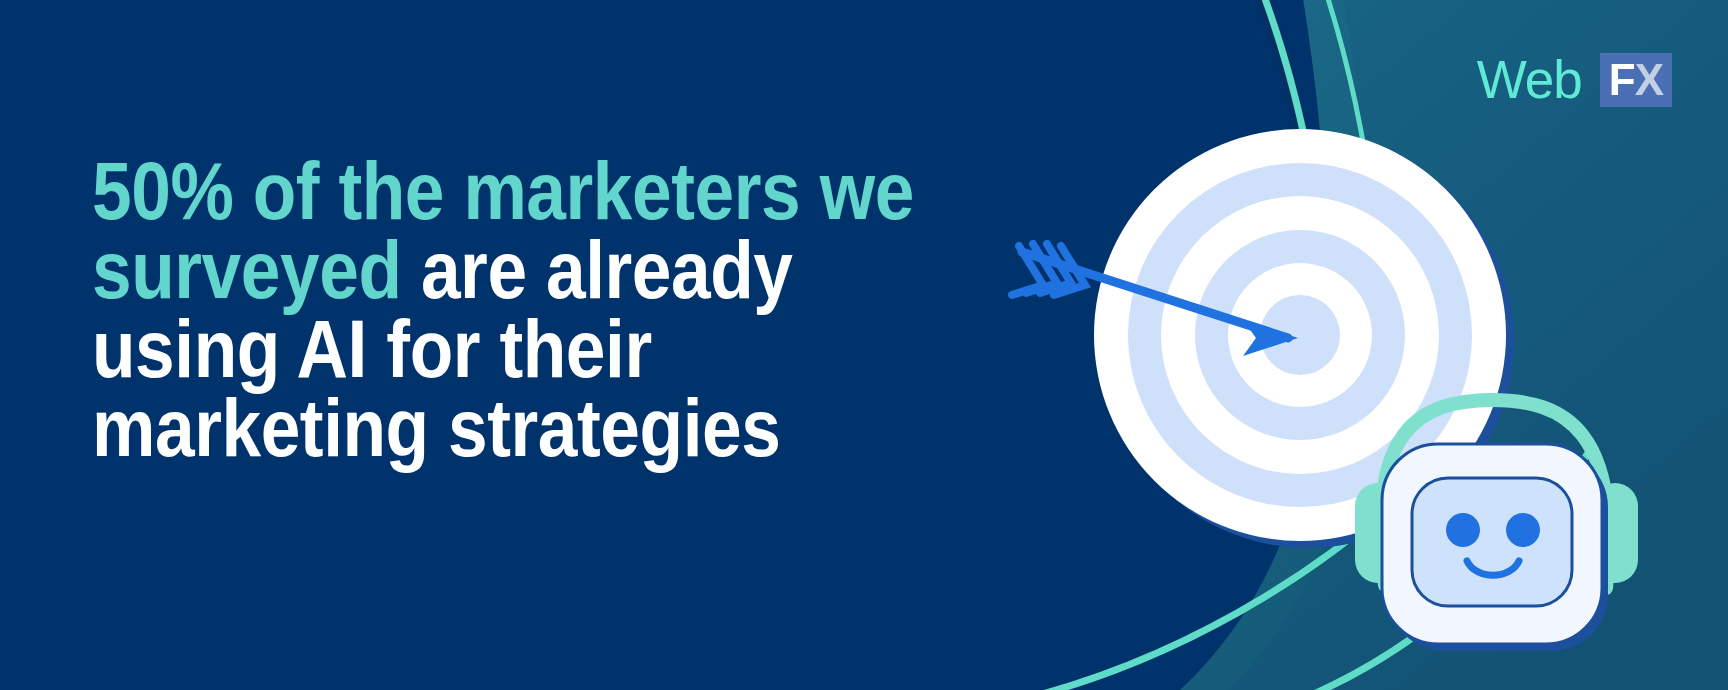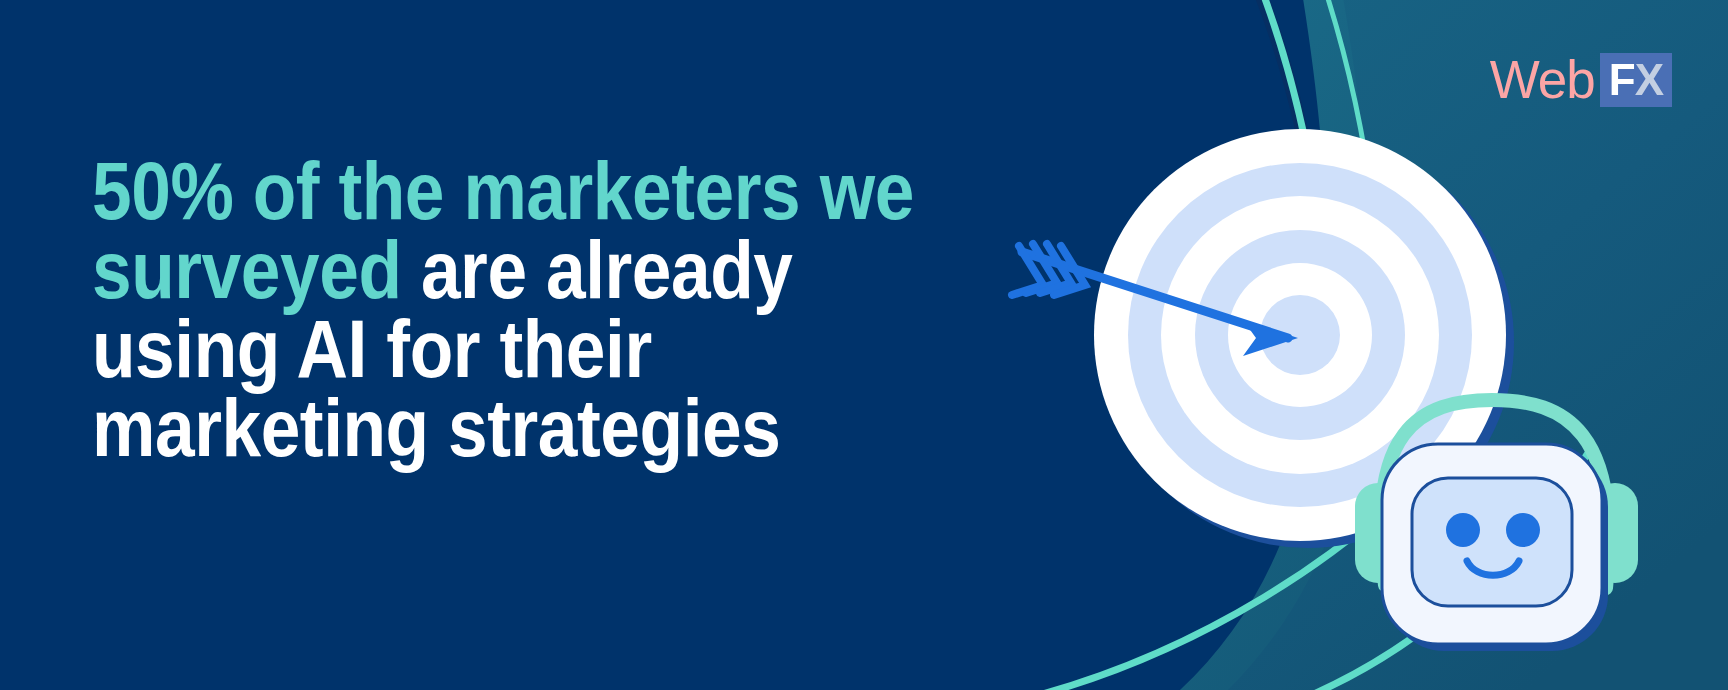--- a/index.html
+++ b/index.html
@@ -50,29 +50,29 @@
   #logo {
     position: absolute;
     right: 56px;
     top: 52px;
     z-index: 8;
     display: flex;
     align-items: center;
     height: 56px;
   }
   #logo .logo-web {
-    color: #fca5a5;
+    color: #5eead4;
     font-family: "Liberation Sans", sans-serif;
     font-weight: 400;
     font-size: 53px;
     line-height: 56px;
     letter-spacing: -1px;
   }
   #logo .logo-fx-box {
-    margin-left: 5px;
+    margin-left: 18px;
     background: #4a6fb5;
     padding: 3px 9px 4px 9px;
     display: flex;
     align-items: center;
   }
   #logo .logo-fx {
     color: #ffffff;
     font-family: "Liberation Sans", sans-serif;
     font-weight: 700;
     font-size: 44px;

